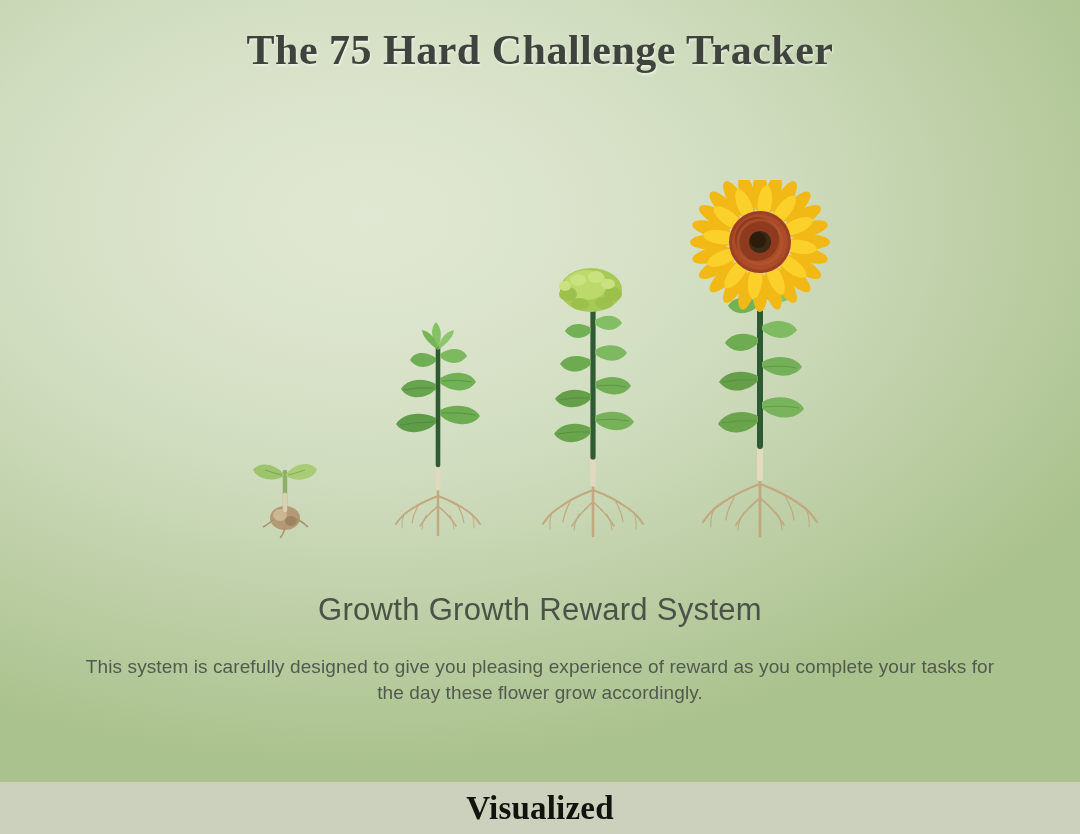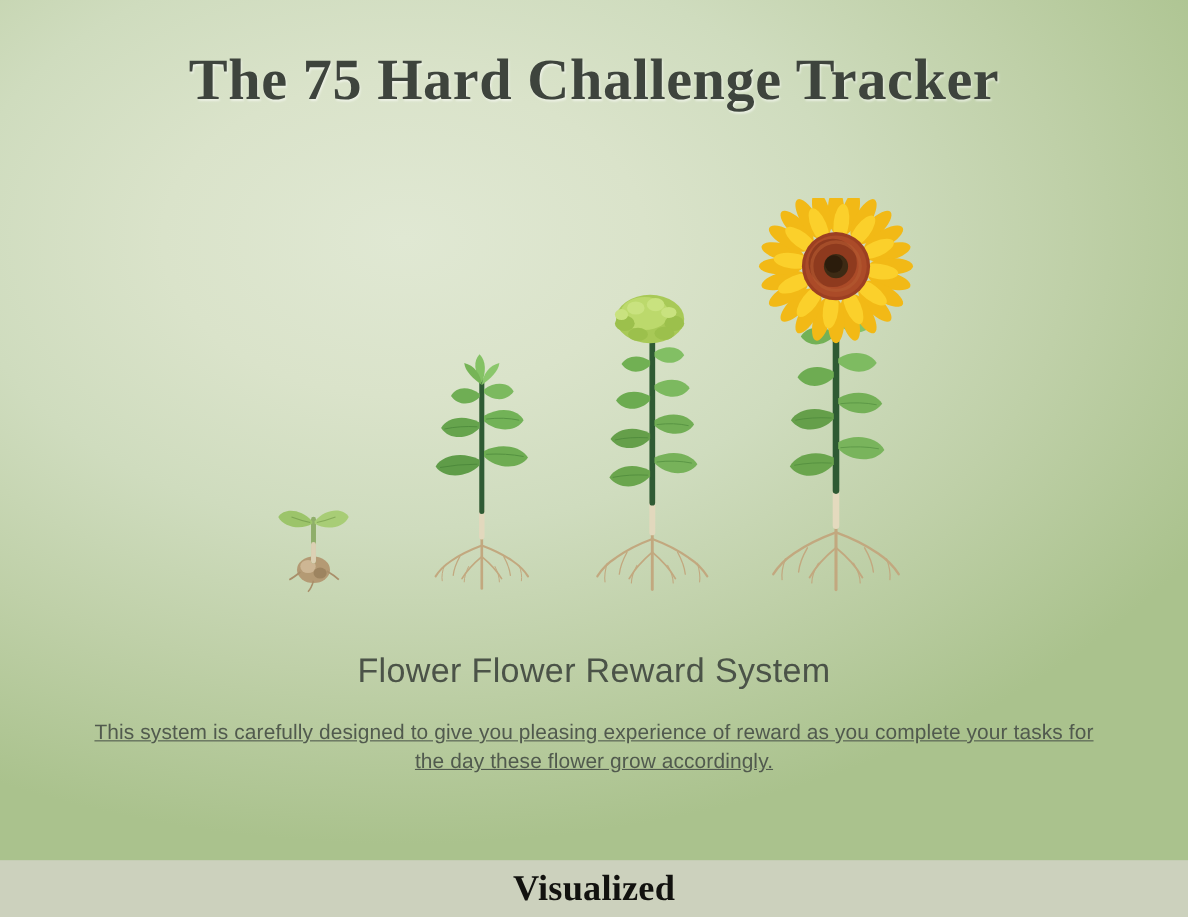--- a/index.html
+++ b/index.html
@@ -26,25 +26,25 @@
   .header {
     position: absolute;
     top: 0;
     left: 0;
     width: 1080px;
     text-align: center;
     padding-top: 26px;
   }
   .title {
     font-family: "Liberation Serif", "DejaVu Serif", serif;
-    font-size: 53px;
+    font-size: 42px;
     font-weight: 700;
     letter-spacing: 0.5px;
     color: #3e443d;
-    margin: 16px;
+    margin: 0;
     line-height: 1.18;
     text-shadow: 1px 2px 2px rgba(255,255,255,0.55);
   }
   .subtitle {
     font-family: "Liberation Sans", sans-serif;
     font-size: 21px;
     font-weight: 400;
     color: #6e776a;
     margin: 16px 0 0 0;
     letter-spacing: 0.2px;
@@ -87,21 +87,20 @@
   }
   .section-desc {
     font-family: "Liberation Sans", sans-serif;
     font-size: 19px;
     font-weight: 400;
     color: #515a4e;
     line-height: 1.38;
     margin: 26px auto 0 auto;
     width: 930px;
     letter-spacing: 0.1px;
-    text-decoration: underline;
   }
 
   
   .footer {
     position: absolute;
     left: 0;
     bottom: 0;
     width: 1080px;
     height: 52px;
     background: #ccd1bd;
@@ -412,21 +411,21 @@
             <circle cx="0" cy="0" r="22" fill="none" stroke="#b45a30" stroke-width="3" opacity="0.6"></circle>
             <circle cx="0" cy="0" r="11" fill="#3d2a14"></circle>
             <circle cx="-2" cy="-2" r="8" fill="#2b1c0c"></circle>
           </g>
         </g>
       </svg>
     </div>
   </div>
 
   <div class="caption-block">
-    <h2 class="section-heading">Flower Flower Reward System</h2>
+    <h2 class="section-heading">Growth Growth Reward System</h2>
     <p class="section-desc">This system is carefully designed to give you pleasing experience of reward as you complete your tasks for the day these flower grow accordingly.</p>
   </div>
 
   <div class="footer">
     <span class="brand">Visualized</span>
   </div>
 
 </div>
 
 </body></html>

